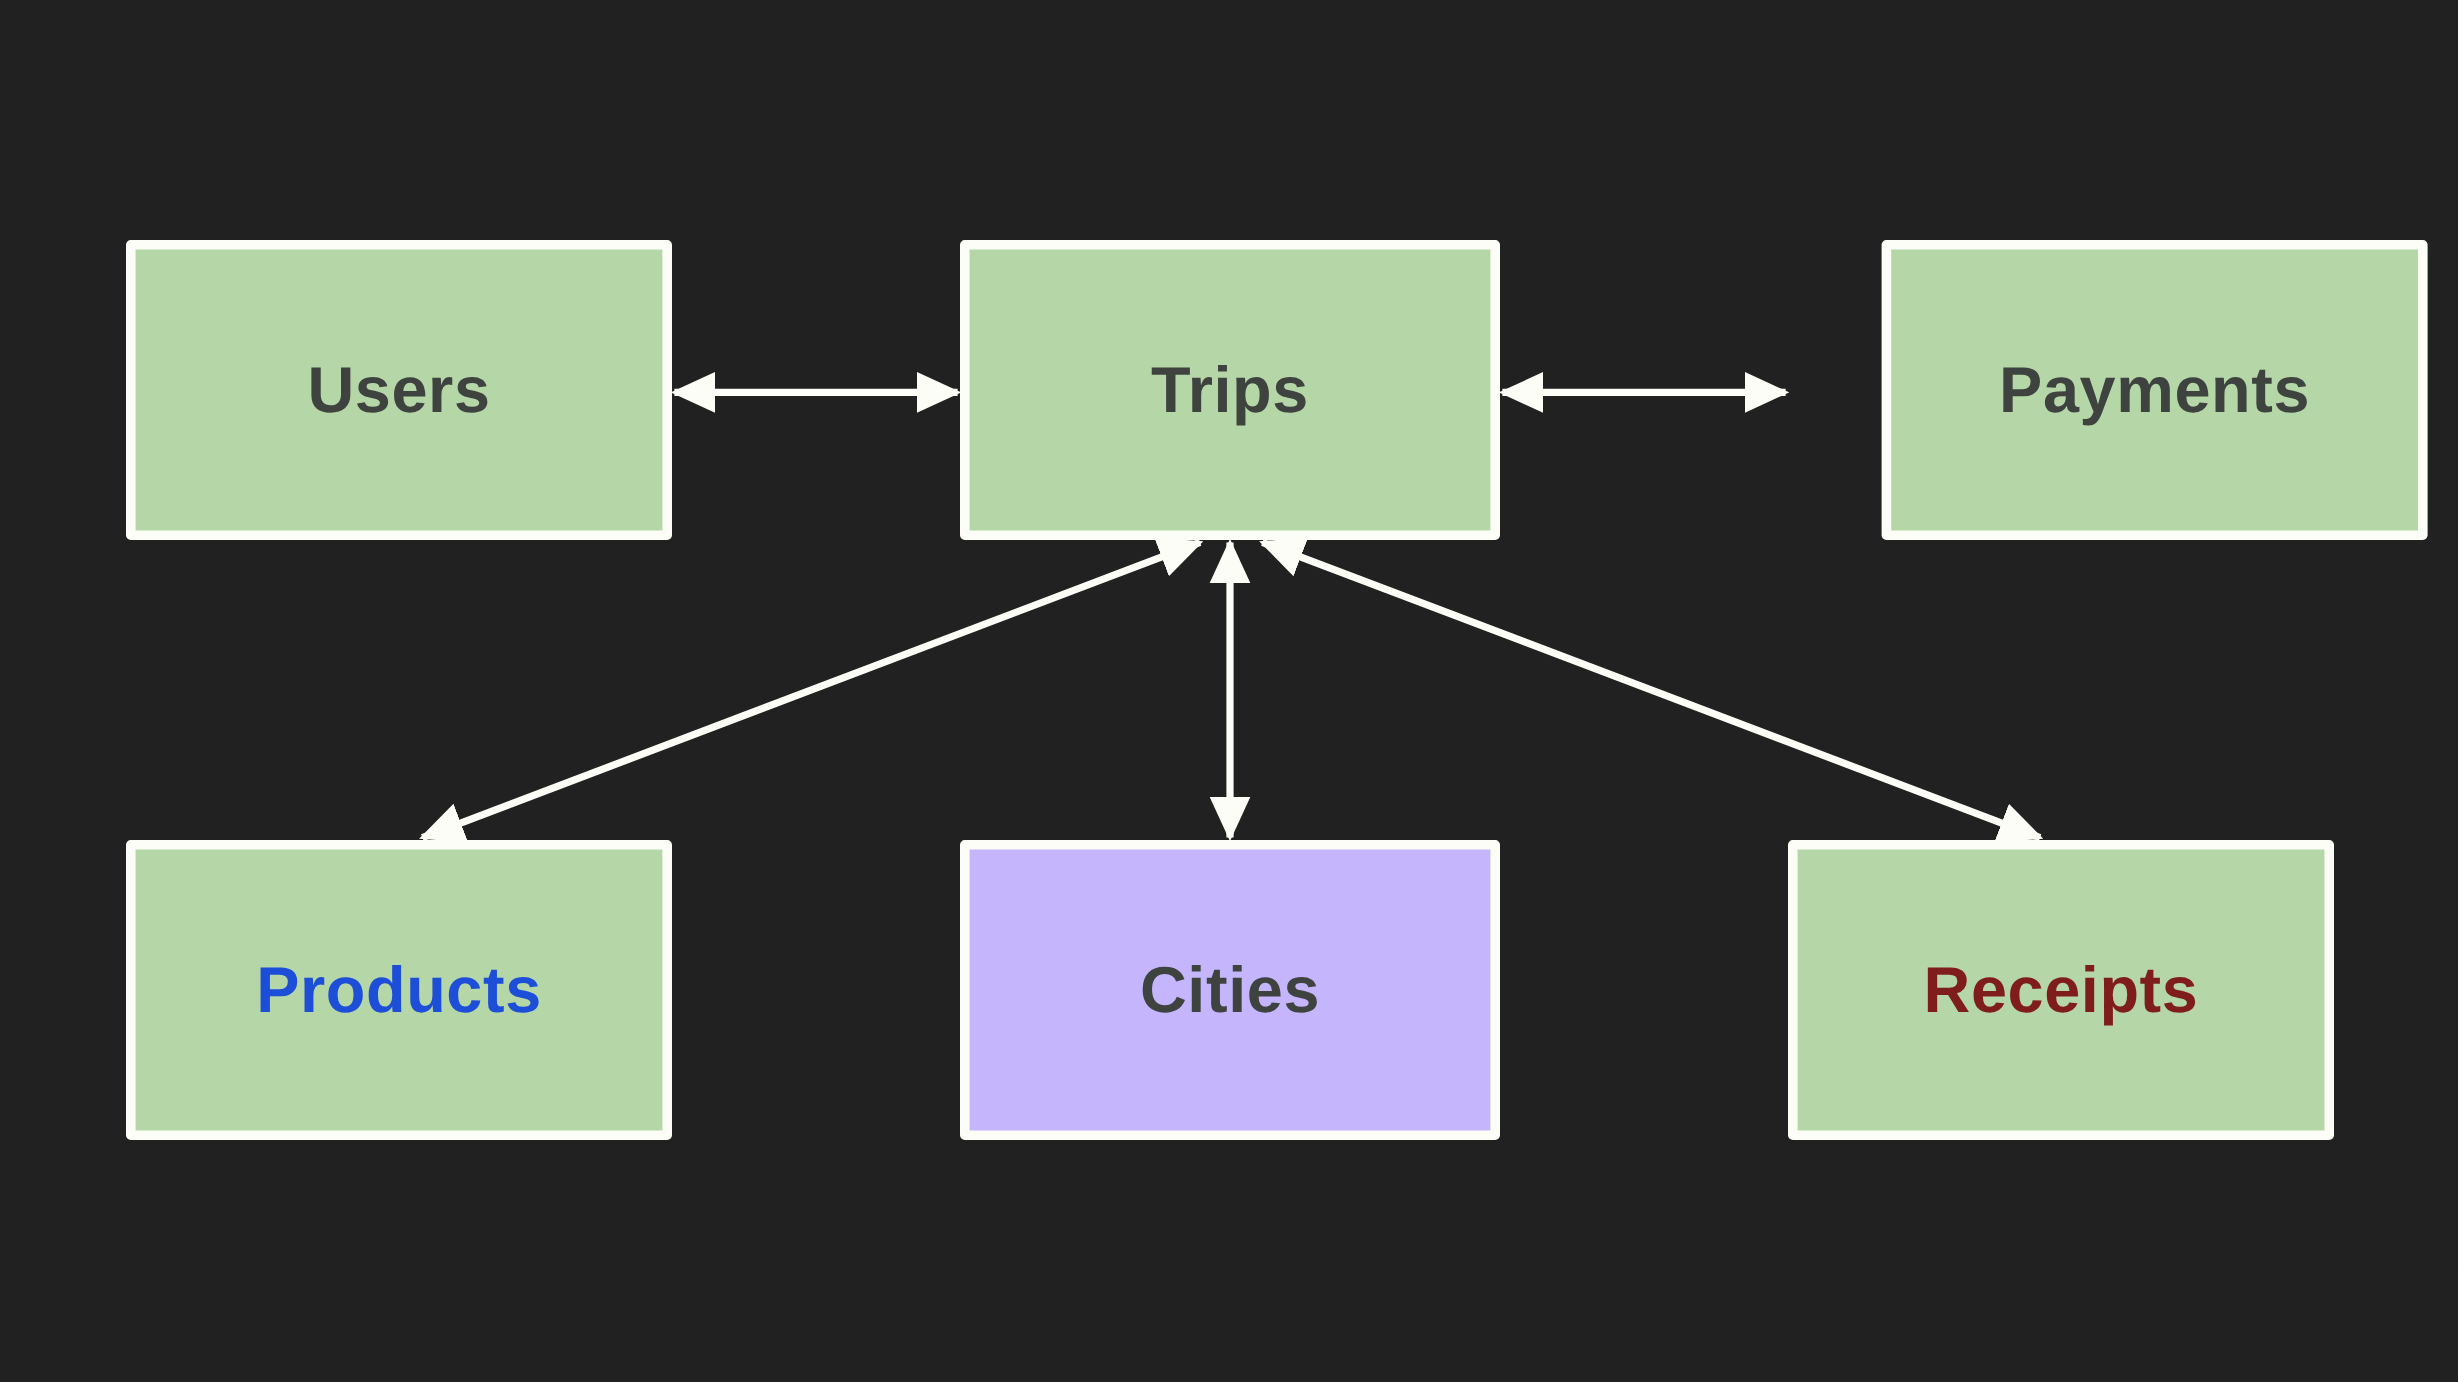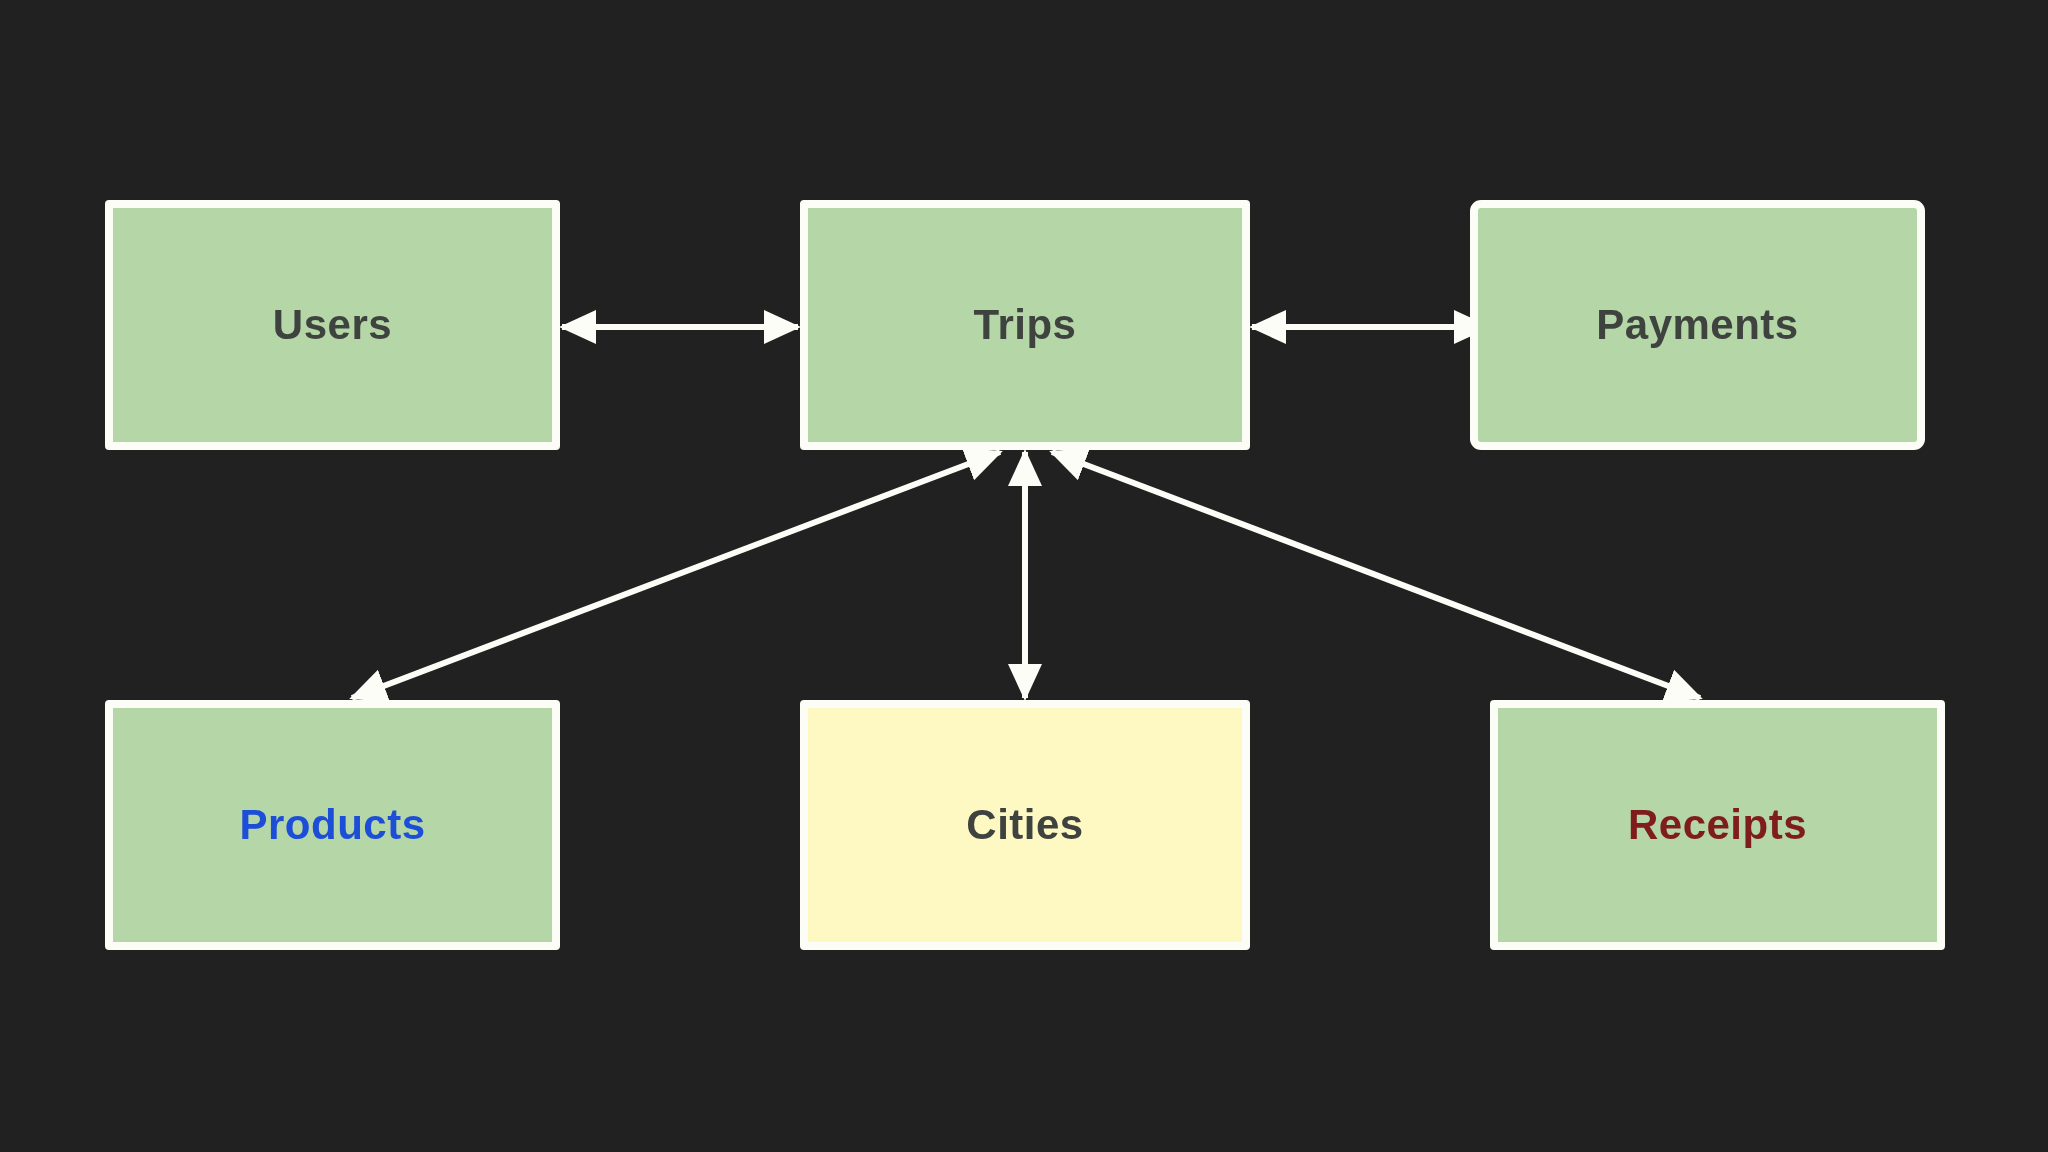--- a/index.html
+++ b/index.html
@@ -28,21 +28,21 @@
     box-sizing: border-box;
     background: #b5d6a7;
     border: 8px solid #fdfdf8;
     border-radius: 4px;
     display: flex;
     align-items: center;
     justify-content: center;
     z-index: 2;
   }
   .node-label {
-    font-size: 42px;
+    font-size: 54px;
     font-weight: bold;
     color: #3f433f;
     letter-spacing: 0.5px;
     line-height: 1;
     white-space: nowrap;
     user-select: none;
   }
 </style>
 </head>
 <body>
@@ -68,29 +68,29 @@
   </svg>
 
   <div class="node" style="left: 105px; top: 200px; width: 455px; height: 250px; background: rgb(181, 214, 167); border-color: rgb(253, 253, 248);">
     <span class="node-label" style="color: rgb(63, 67, 63);">Users</span>
   </div>
 
   <div class="node" style="left: 800px; top: 200px; width: 450px; height: 250px; background: rgb(181, 214, 167); border-color: rgb(253, 253, 248);">
     <span class="node-label" style="color: rgb(63, 67, 63);">Trips</span>
   </div>
 
-  <div class="node" style="left: 1470px; top: 200px; width: 455px; height: 250px; background: rgb(181, 214, 167); border-color: rgb(253, 253, 248); border-radius: 11px;">
+  <div class="node" style="left: 1568px; top: 200px; width: 455px; height: 250px; background: rgb(181, 214, 167); border-color: rgb(253, 253, 248);">
     <span class="node-label" style="color: rgb(63, 67, 63);">Payments</span>
   </div>
 
   <div class="node" style="left: 105px; top: 700px; width: 455px; height: 250px; background: rgb(181, 214, 167); border-color: rgb(253, 253, 248);">
     <span class="node-label" style="color: #1d4ed8;">Products</span>
   </div>
 
-  <div class="node" style="left: 800px; top: 700px; width: 450px; height: 250px; background: #fef9c3; border-color: rgb(253, 253, 248);">
+  <div class="node" style="left: 800px; top: 700px; width: 450px; height: 250px; background: #c4b5fd; border-color: rgb(253, 253, 248);">
     <span class="node-label" style="color: rgb(63, 67, 63);">Cities</span>
   </div>
 
   <div class="node" style="left: 1490px; top: 700px; width: 455px; height: 250px; background: rgb(181, 214, 167); border-color: rgb(253, 253, 248);">
     <span class="node-label" style="color: #7f1d1d;">Receipts</span>
   </div>
 
 </div>
 
 </body></html>

